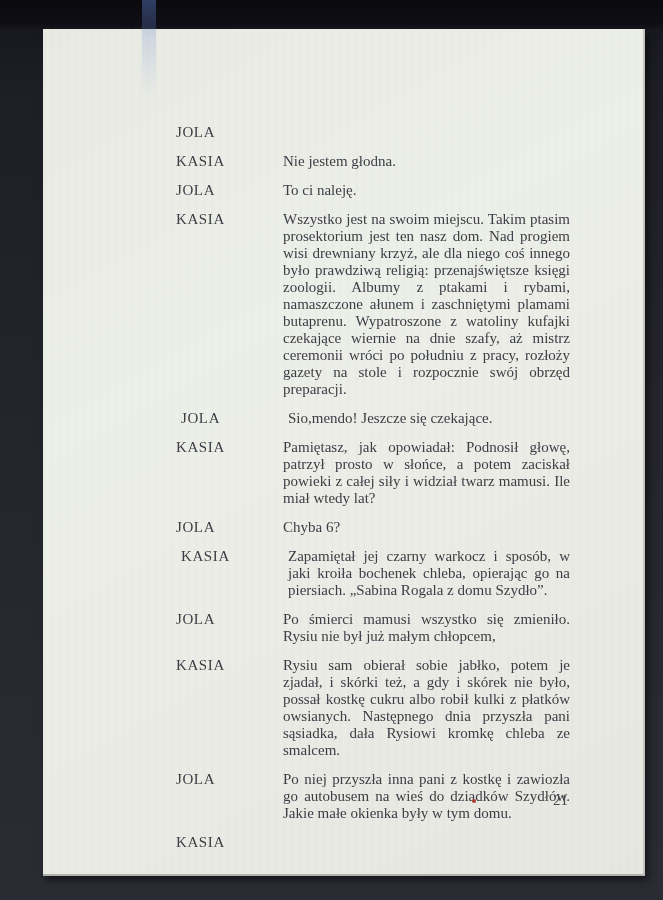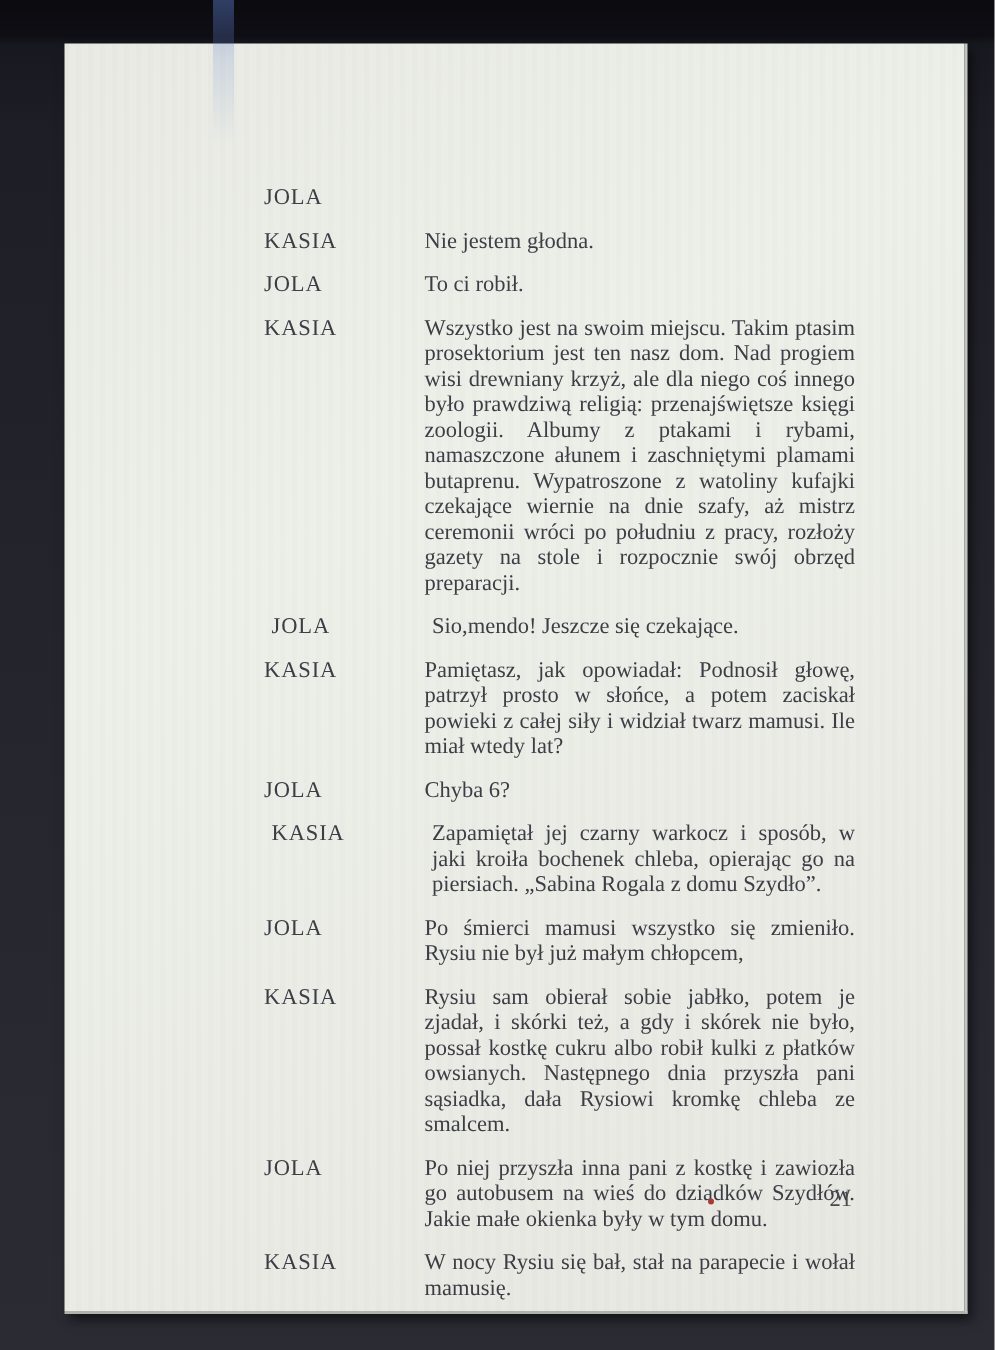--- a/index.html
+++ b/index.html
@@ -110,21 +110,21 @@
     <div class="speaker">JOLA</div>
   </div>
 
   <div class="entry">
     <div class="speaker">KASIA</div>
     <div class="text">Nie jestem głodna.</div>
   </div>
 
   <div class="entry">
     <div class="speaker">JOLA</div>
-    <div class="text">To ci robił.</div>
+    <div class="text">To ci naleję.</div>
   </div>
 
   <div class="entry">
     <div class="speaker">KASIA</div>
     <div class="text">Wszystko jest na swoim miejscu. Takim ptasim prosektorium jest ten nasz dom. Nad progiem wisi drewniany krzyż, ale dla niego coś innego było prawdziwą religią: przenajświętsze księgi zoologii. Albumy z ptakami i rybami, namaszczone ałunem i zaschniętymi plamami butaprenu. Wypatroszone z watoliny kufajki czekające wiernie na dnie szafy, aż mistrz ceremonii wróci po południu z pracy, rozłoży gazety na stole i rozpocznie swój obrzęd preparacji.</div>
   </div>
 
   <div class="entry">
     <div class="speaker">JOLA</div>
     <div class="text">Sio,mendo! Jeszcze się czekające.</div>
@@ -155,18 +155,17 @@
     <div class="text">Rysiu sam obierał sobie jabłko, potem je zjadał, i skórki też, a gdy i skórek nie było, possał kostkę cukru albo robił kulki z płatków owsianych. Następnego dnia przyszła pani sąsiadka, dała Rysiowi kromkę chleba ze smalcem.</div>
   </div>
 
   <div class="entry">
     <div class="speaker">JOLA</div>
     <div class="text">Po niej przyszła inna pani z kostkę i zawiozła go autobusem na wieś do dziadków Szydłów. Jakie małe okienka były w tym domu.</div>
   </div>
 
   <div class="entry">
     <div class="speaker">KASIA</div>
-    <div class="text">W nocy Rysiu się bał, stał na parapecie i wołał mamusię.</div>
   </div>
 </div>
   <span class="ink-dot"></span>
   <div class="page-num">21</div>
 </div>
 
 </body></html>

